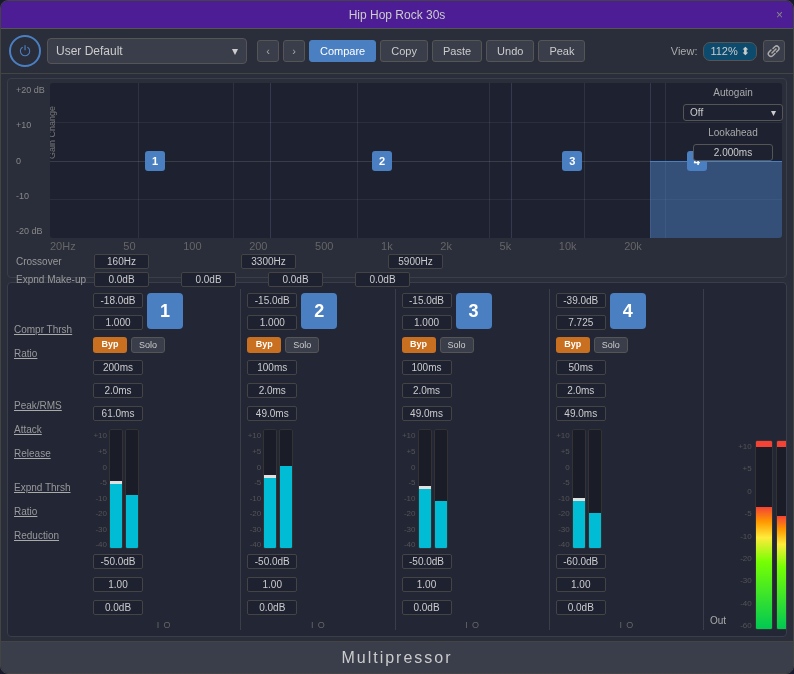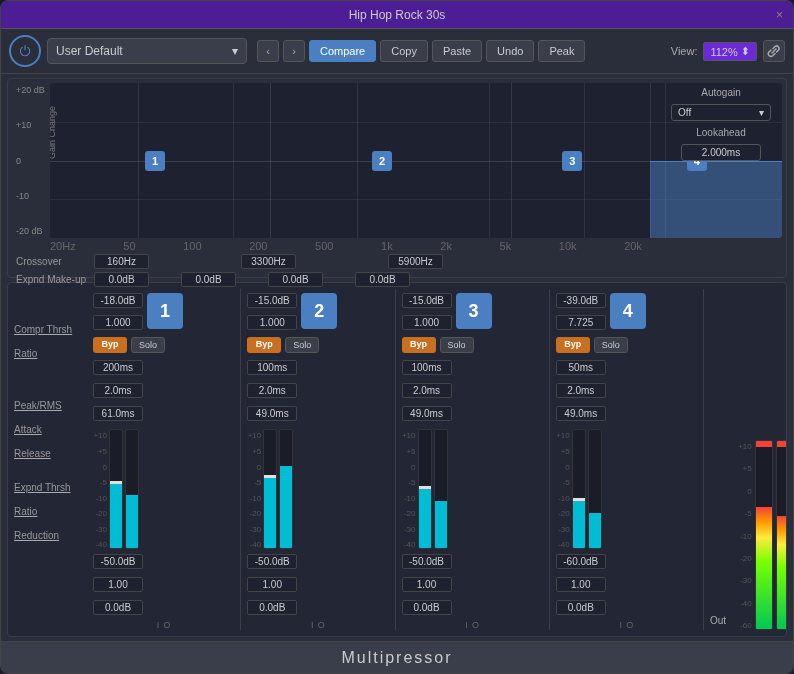--- a/index.html
+++ b/index.html
@@ -121,27 +121,27 @@
     }
     .view-section {
       margin-left: auto;
       display: flex;
       align-items: center;
       gap: 6px;
       color: #aaa;
       font-size: 11px;
     }
     .view-pct {
-      background: #6d28d9;
+      background: #0c4a6e;
       border: 1px solid #555;
-      border-radius: 2px;
+      border-radius: 7px;
       padding: 2px 6px;
       color: #ccc;
       display: flex;
-      align-items: flex-end;
+      align-items: center;
       gap: 3px;
     }
     .link-btn {
       width: 22px;
       height: 22px;
       background: #3a3d4a;
       border: 1px solid #555;
       border-radius: 3px;
       display: flex;
       align-items: center;
@@ -185,21 +185,21 @@
       padding: 1px 4px;
       color: #ccc;
       font-size: 10px;
       min-width: 55px;
       text-align: center;
     }
 
     
     .eq-right-panel {
       position: absolute;
-      right: 20px;
+      right: 8px;
       top: 8px;
       width: 90px;
       display: flex;
       flex-direction: column;
       gap: 6px;
       align-items: center;
     }
     .autogain-label {
       font-size: 10px;
       color: #aaa;

